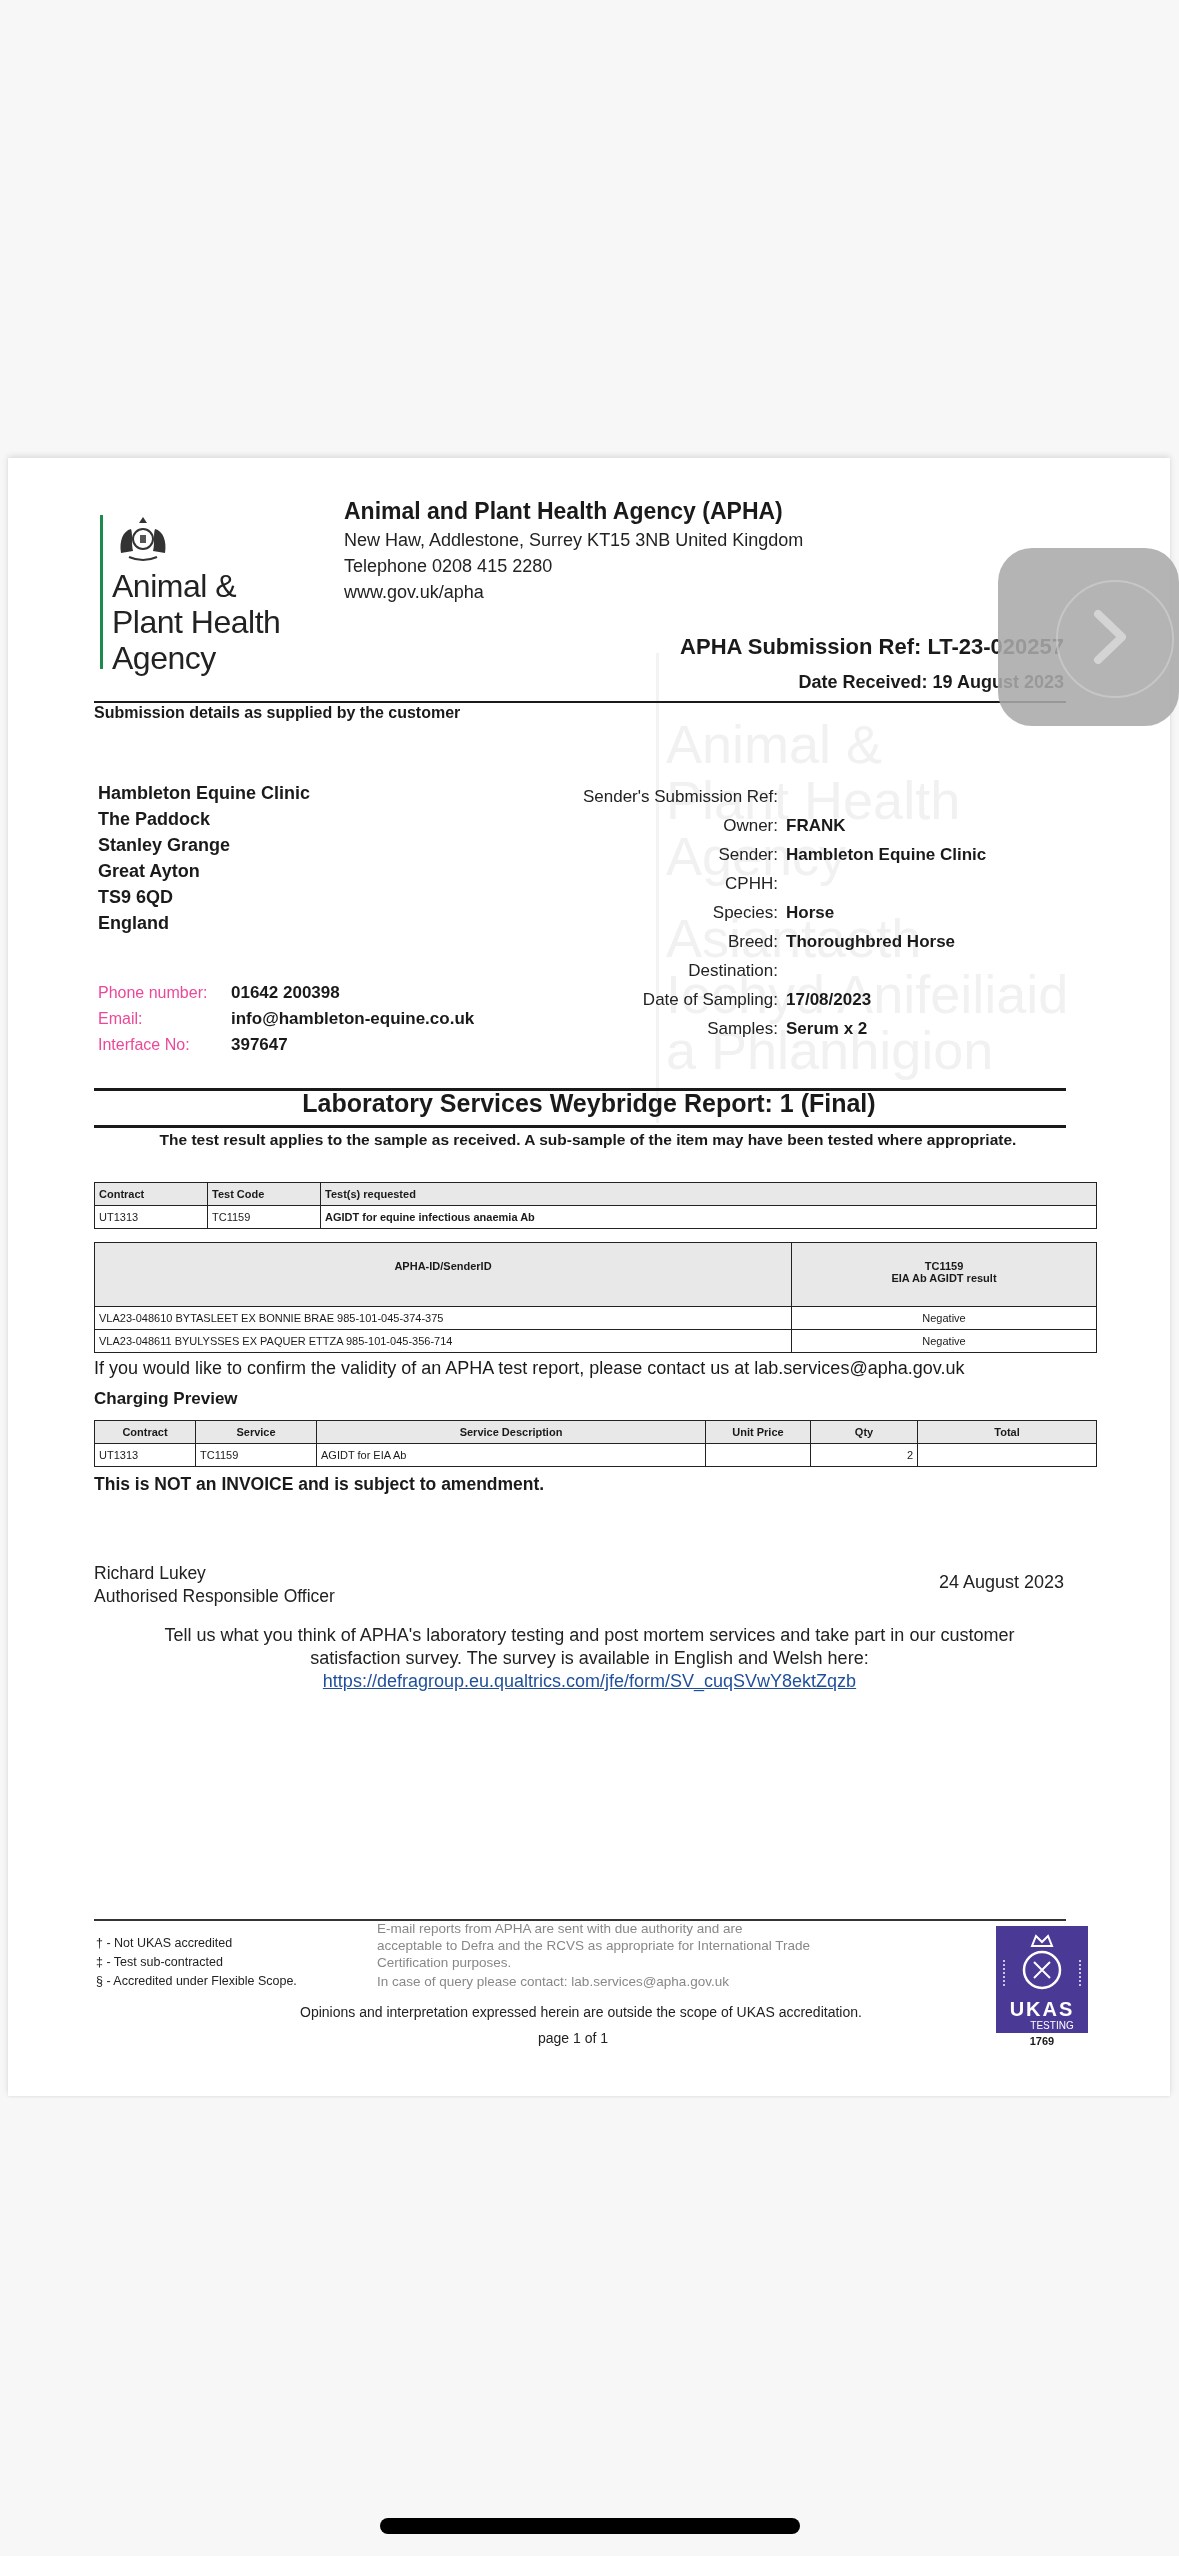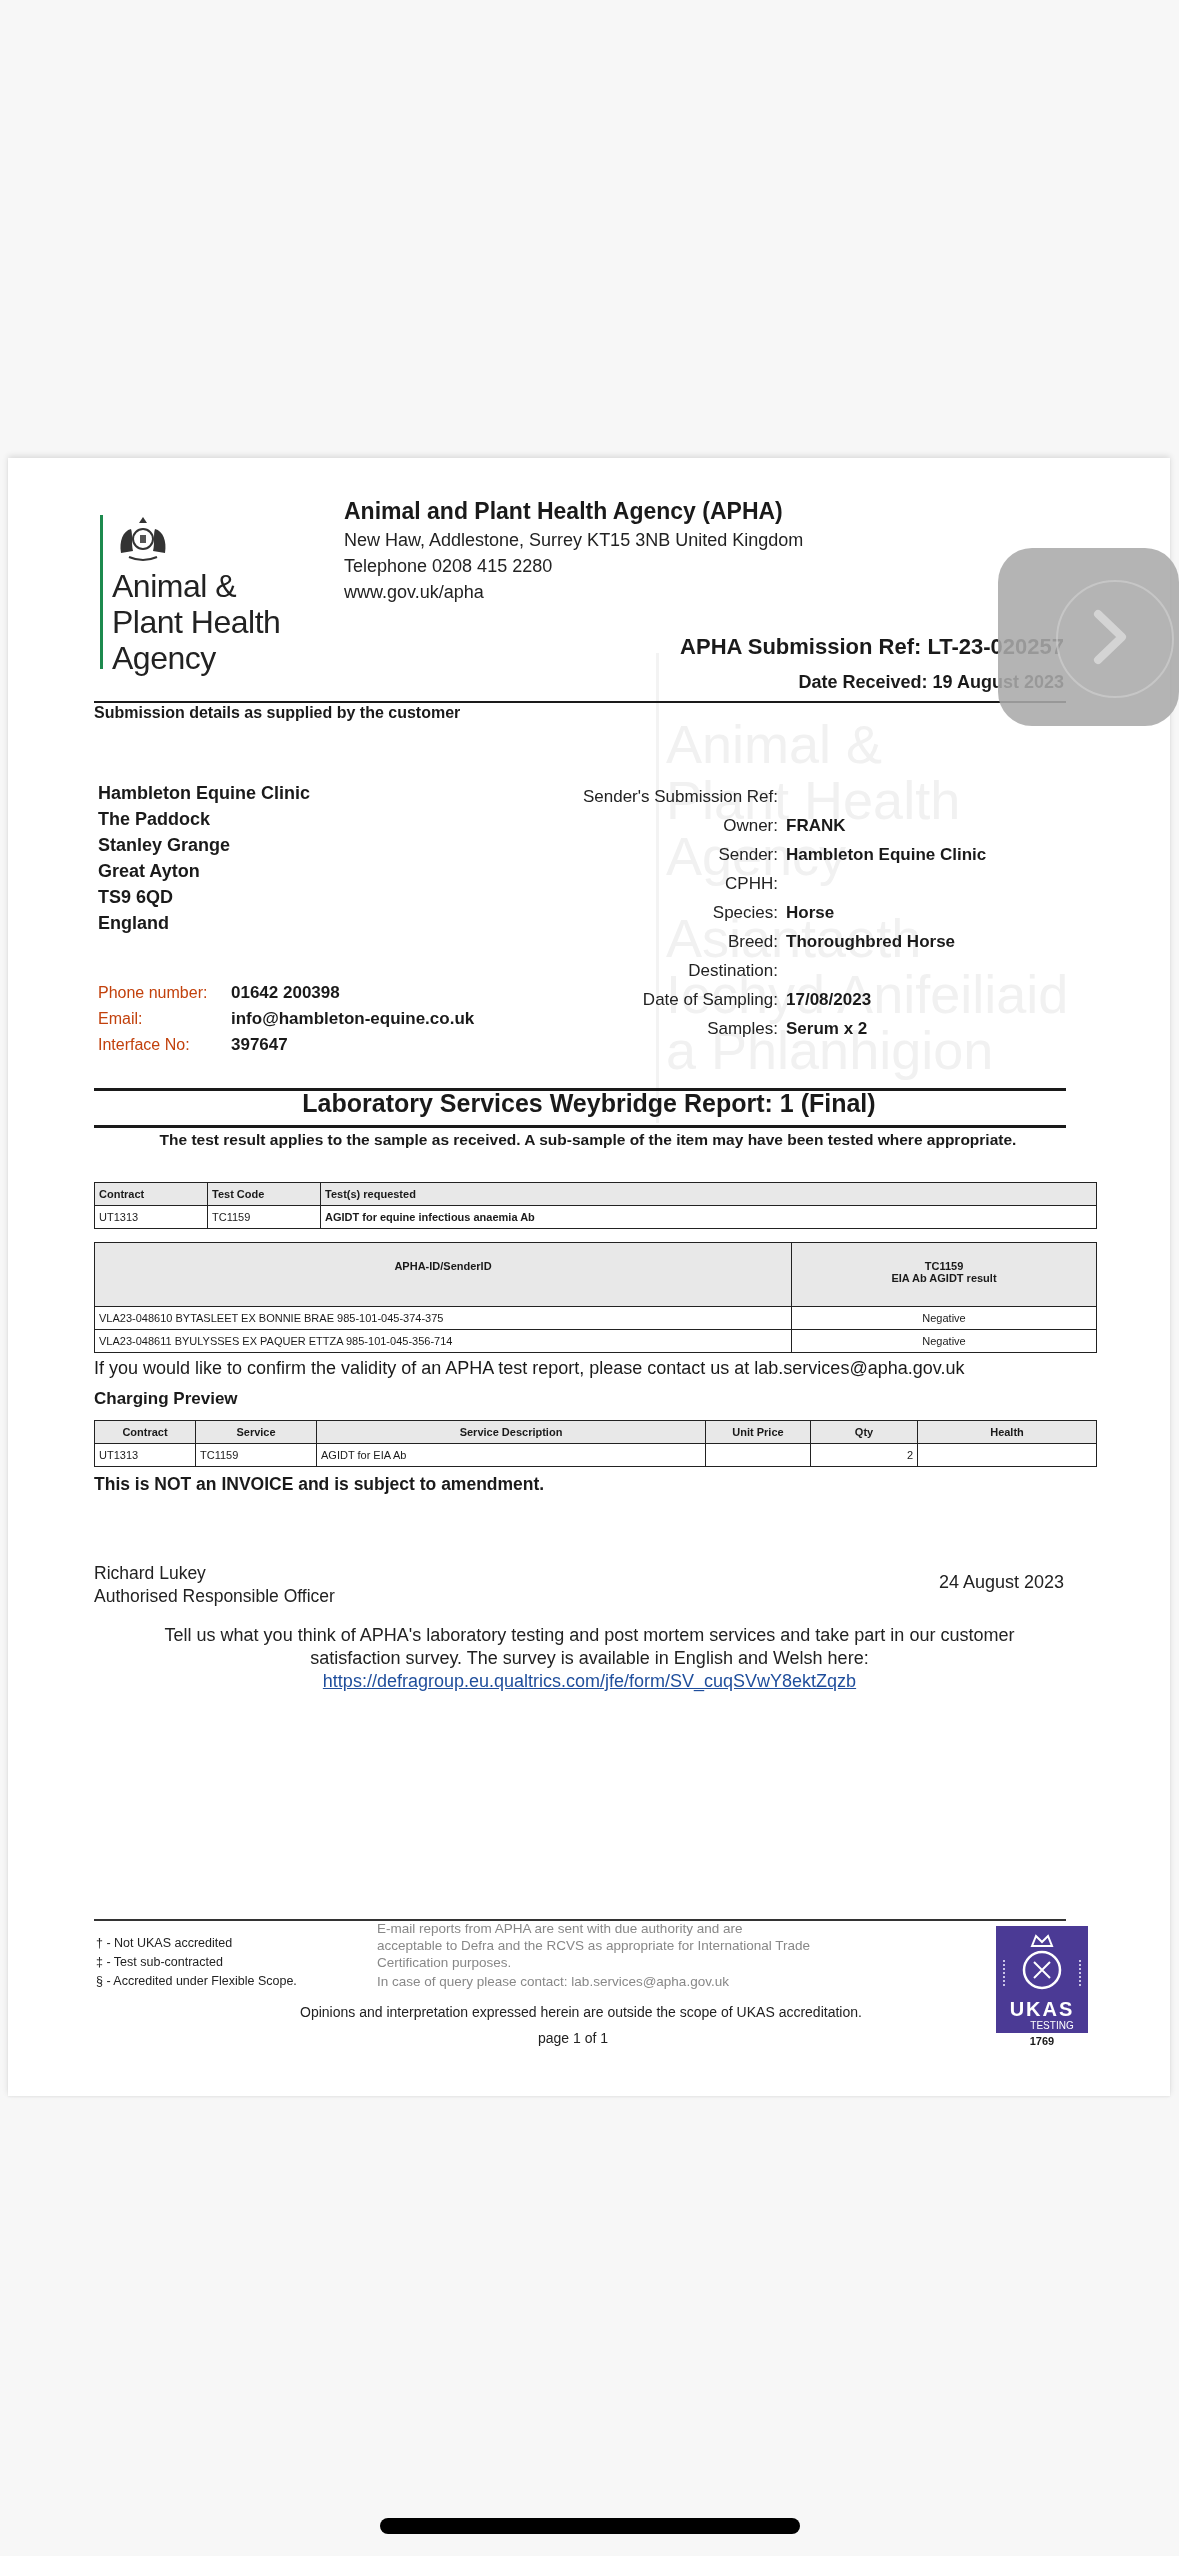--- a/index.html
+++ b/index.html
@@ -20,21 +20,21 @@
   .crest { position:absolute; left:105px; top:55px; width:60px; height:52px; }
   .logo-text { position:absolute; left:104px; top:110px; font-size:32px; line-height:36px; color:#222; letter-spacing:-0.5px; }
   .org-name { position:absolute; left:336px; top:40px; font-size:23px; font-weight:bold; }
   .org-line { position:absolute; left:336px; font-size:18px; color:#222; }
   .ref { position:absolute; right:106px; top:176px; font-size:22px; font-weight:bold; }
   .received { position:absolute; right:106px; top:214px; font-size:18px; font-weight:bold; }
   .rule { position:absolute; background:#1a1a1a; }
   .subhead { position:absolute; left:86px; top:246px; font-size:16px; font-weight:bold; }
   .addr { position:absolute; left:90px; top:322px; font-size:18px; font-weight:bold; line-height:26px; }
   .contact { position:absolute; left:90px; top:522px; font-size:17px; line-height:26px; }
-  .contact .lbl { display:inline-block; width:133px; font-weight:normal; font-size:16px; color:#c2410c; }
+  .contact .lbl { display:inline-block; width:133px; font-weight:normal; font-size:16px; color:#ec4899; }
   .contact .val { font-weight:bold; }
   .meta { position:absolute; left:540px; top:324px; font-size:17px; line-height:29px; }
   .meta-row { display:flex; }
   .meta-row .lbl { width:230px; text-align:right; padding-right:8px; color:#222; }
   .meta-row .val { font-weight:bold; }
   .report-title { position:absolute; left:0; width:1162px; top:631px; text-align:center; font-size:25px; font-weight:bold; }
   .note { position:absolute; left:120px; width:920px; top:672px; text-align:center; font-size:15.5px; font-weight:bold; line-height:20px; }
   table { border-collapse:collapse; position:absolute; font-size:11px; }
   td, th { border:1.5px solid #222; padding:0 4px; height:22px; text-align:left; font-weight:normal; }
   th { background:#e8e8e8; font-weight:bold; }
@@ -205,21 +205,21 @@
   <div class="charging-title">Charging Preview</div>
 
   <table class="charges">
     <tbody>
         <tr>
       <th style="width:92px;">Contract</th>
       <th style="width:112px;">Service</th>
       <th style="width:380px;">Service Description</th>
       <th style="width:96px;">Unit Price</th>
       <th style="width:98px;">Qty</th>
-      <th>Health</th>
+      <th>Total</th>
     </tr>
     <tr>
       <td>UT1313</td>
       <td>TC1159</td>
       <td>AGIDT for EIA Ab</td>
       <td></td>
       <td style="text-align:right;">2</td>
       <td></td>
     </tr>
   </tbody>

